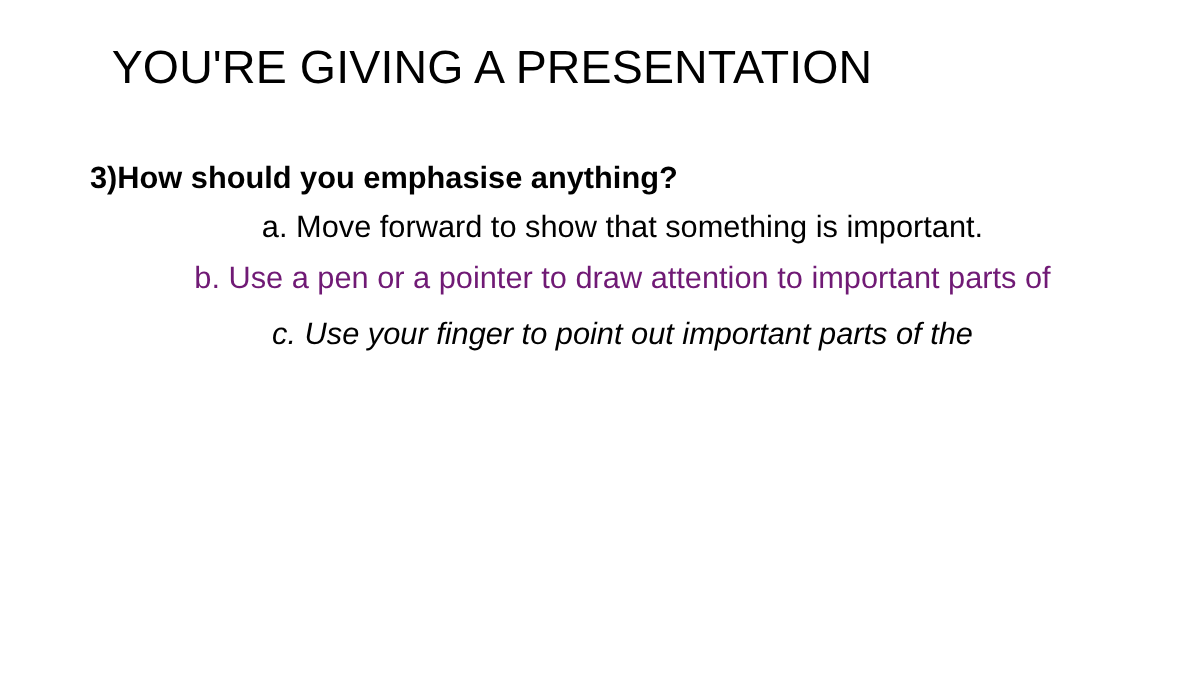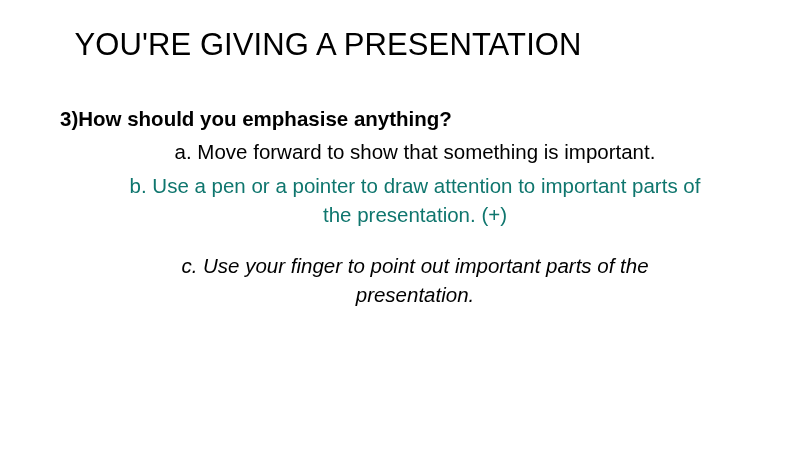--- a/index.html
+++ b/index.html
@@ -50,22 +50,22 @@
     line-height: 29px;
     font-weight: normal;
     color: #000000;
     margin: 0;
     text-align: center;
   }
   .opt-a {
     margin-bottom: 5px;
   }
   .opt-b {
-    color: #0f766e;
-    margin-bottom: 22px;
+    color: #701a75;
+    margin-bottom: 8px;
   }
   .opt-c {
     margin-bottom: 0;
     font-style: italic;
   }
   .opt .l2 {
     display: block;
   }
 </style>
 </head>
@@ -78,22 +78,20 @@
   <div class="body-block">
 
     <p class="q-line">3)How should you emphasise anything?</p>
 
     <p class="opt opt-a">
       <span>a. Move forward to show that something is important.</span>
     </p>
 
     <p class="opt opt-b">
       <span>b. Use a pen or a pointer to draw attention to important parts of</span>
-      <span class="l2">the presentation. (+)</span>
     </p>
 
     <p class="opt opt-c">
       <span>c. Use your finger to point out important parts of the</span>
-      <span class="l2">presentation.</span>
     </p>
 
   </div>
 </div>
 
 </body></html>

